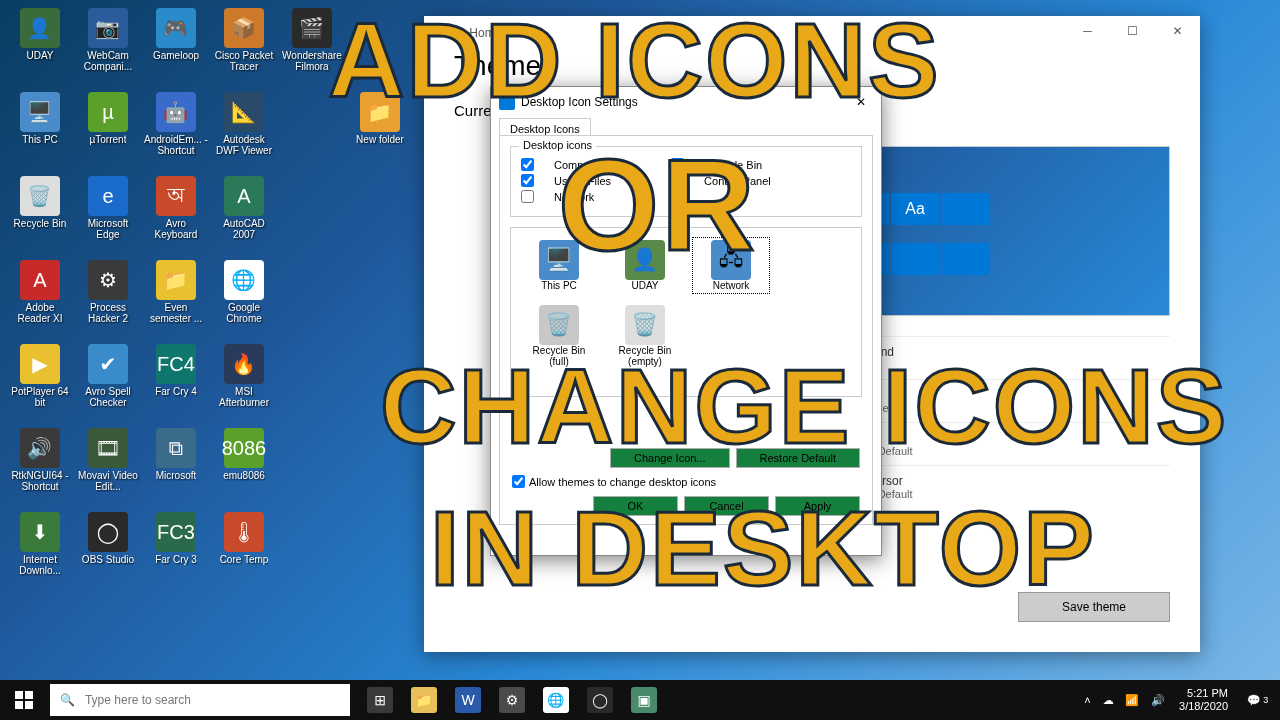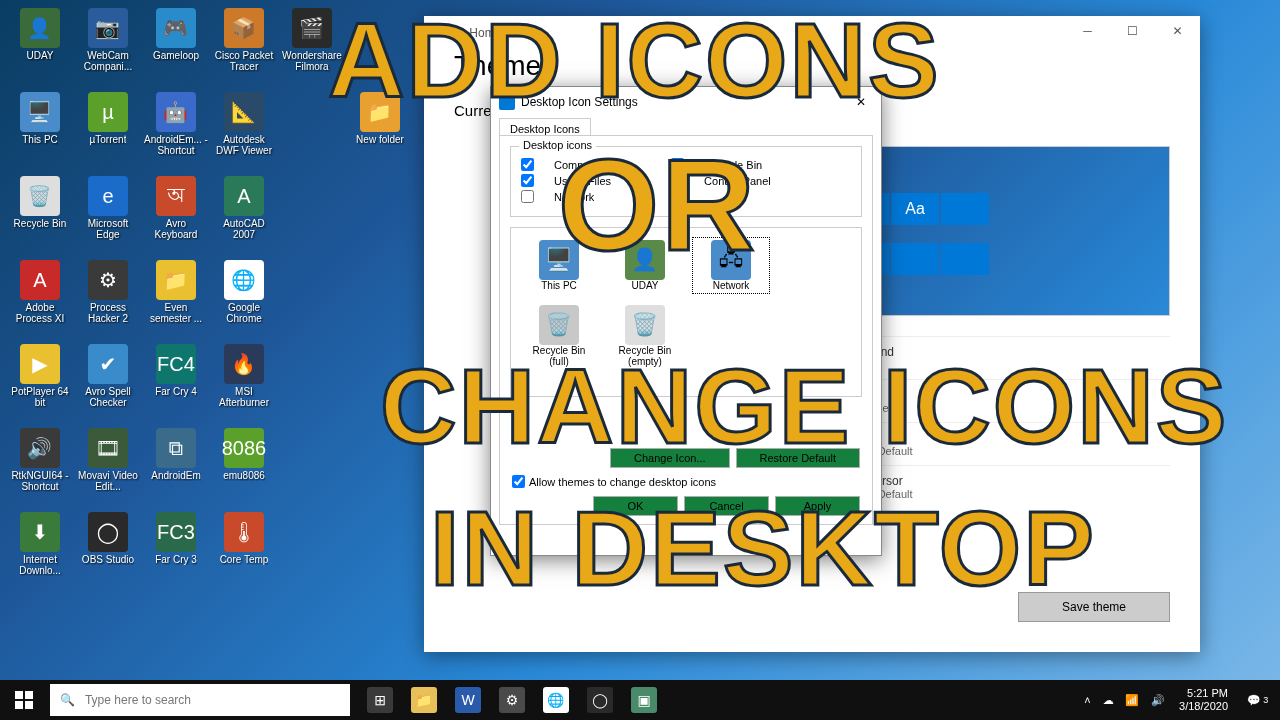--- a/index.html
+++ b/index.html
@@ -134,21 +134,21 @@
         <div class="lbl">Avro Keyboard</div>
       </div>
       <div class="dicon">
         <div class="ic" style="background:#2a7a5a">A</div>
         <div class="lbl">AutoCAD 2007</div>
       </div>
       <div style="visibility: hidden;"></div>
       <div style="visibility: hidden;"></div>
       <div class="dicon">
         <div class="ic" style="background:#c82a2a">A</div>
-        <div class="lbl">Adobe Process XI</div>
+        <div class="lbl">Adobe Reader XI</div>
       </div>
       <div class="dicon">
         <div class="ic" style="background:#3a3a3a">⚙</div>
         <div class="lbl">Process Hacker 2</div>
       </div>
       <div class="dicon">
         <div class="ic" style="background:#e8c030">📁</div>
         <div class="lbl">Even semester ...</div>
       </div>
       <div class="dicon">
@@ -178,21 +178,21 @@
       <div class="dicon">
         <div class="ic" style="background:#3a3a3a">🔊</div>
         <div class="lbl">RtkNGUI64 - Shortcut</div>
       </div>
       <div class="dicon">
         <div class="ic" style="background:#3a5a3a">🎞</div>
         <div class="lbl">Movavi Video Edit...</div>
       </div>
       <div class="dicon">
         <div class="ic" style="background:#3a6b8a">⧉</div>
-        <div class="lbl">AndroidEm</div>
+        <div class="lbl">Microsoft</div>
       </div>
       <div class="dicon">
         <div class="ic" style="background:#5aa02a">8086</div>
         <div class="lbl">emu8086</div>
       </div>
       <div style="visibility: hidden;"></div>
       <div style="visibility: hidden;"></div>
       <div class="dicon">
         <div class="ic" style="background:#3a7a3a">⬇</div>
         <div class="lbl">Internet Downlo...</div>

